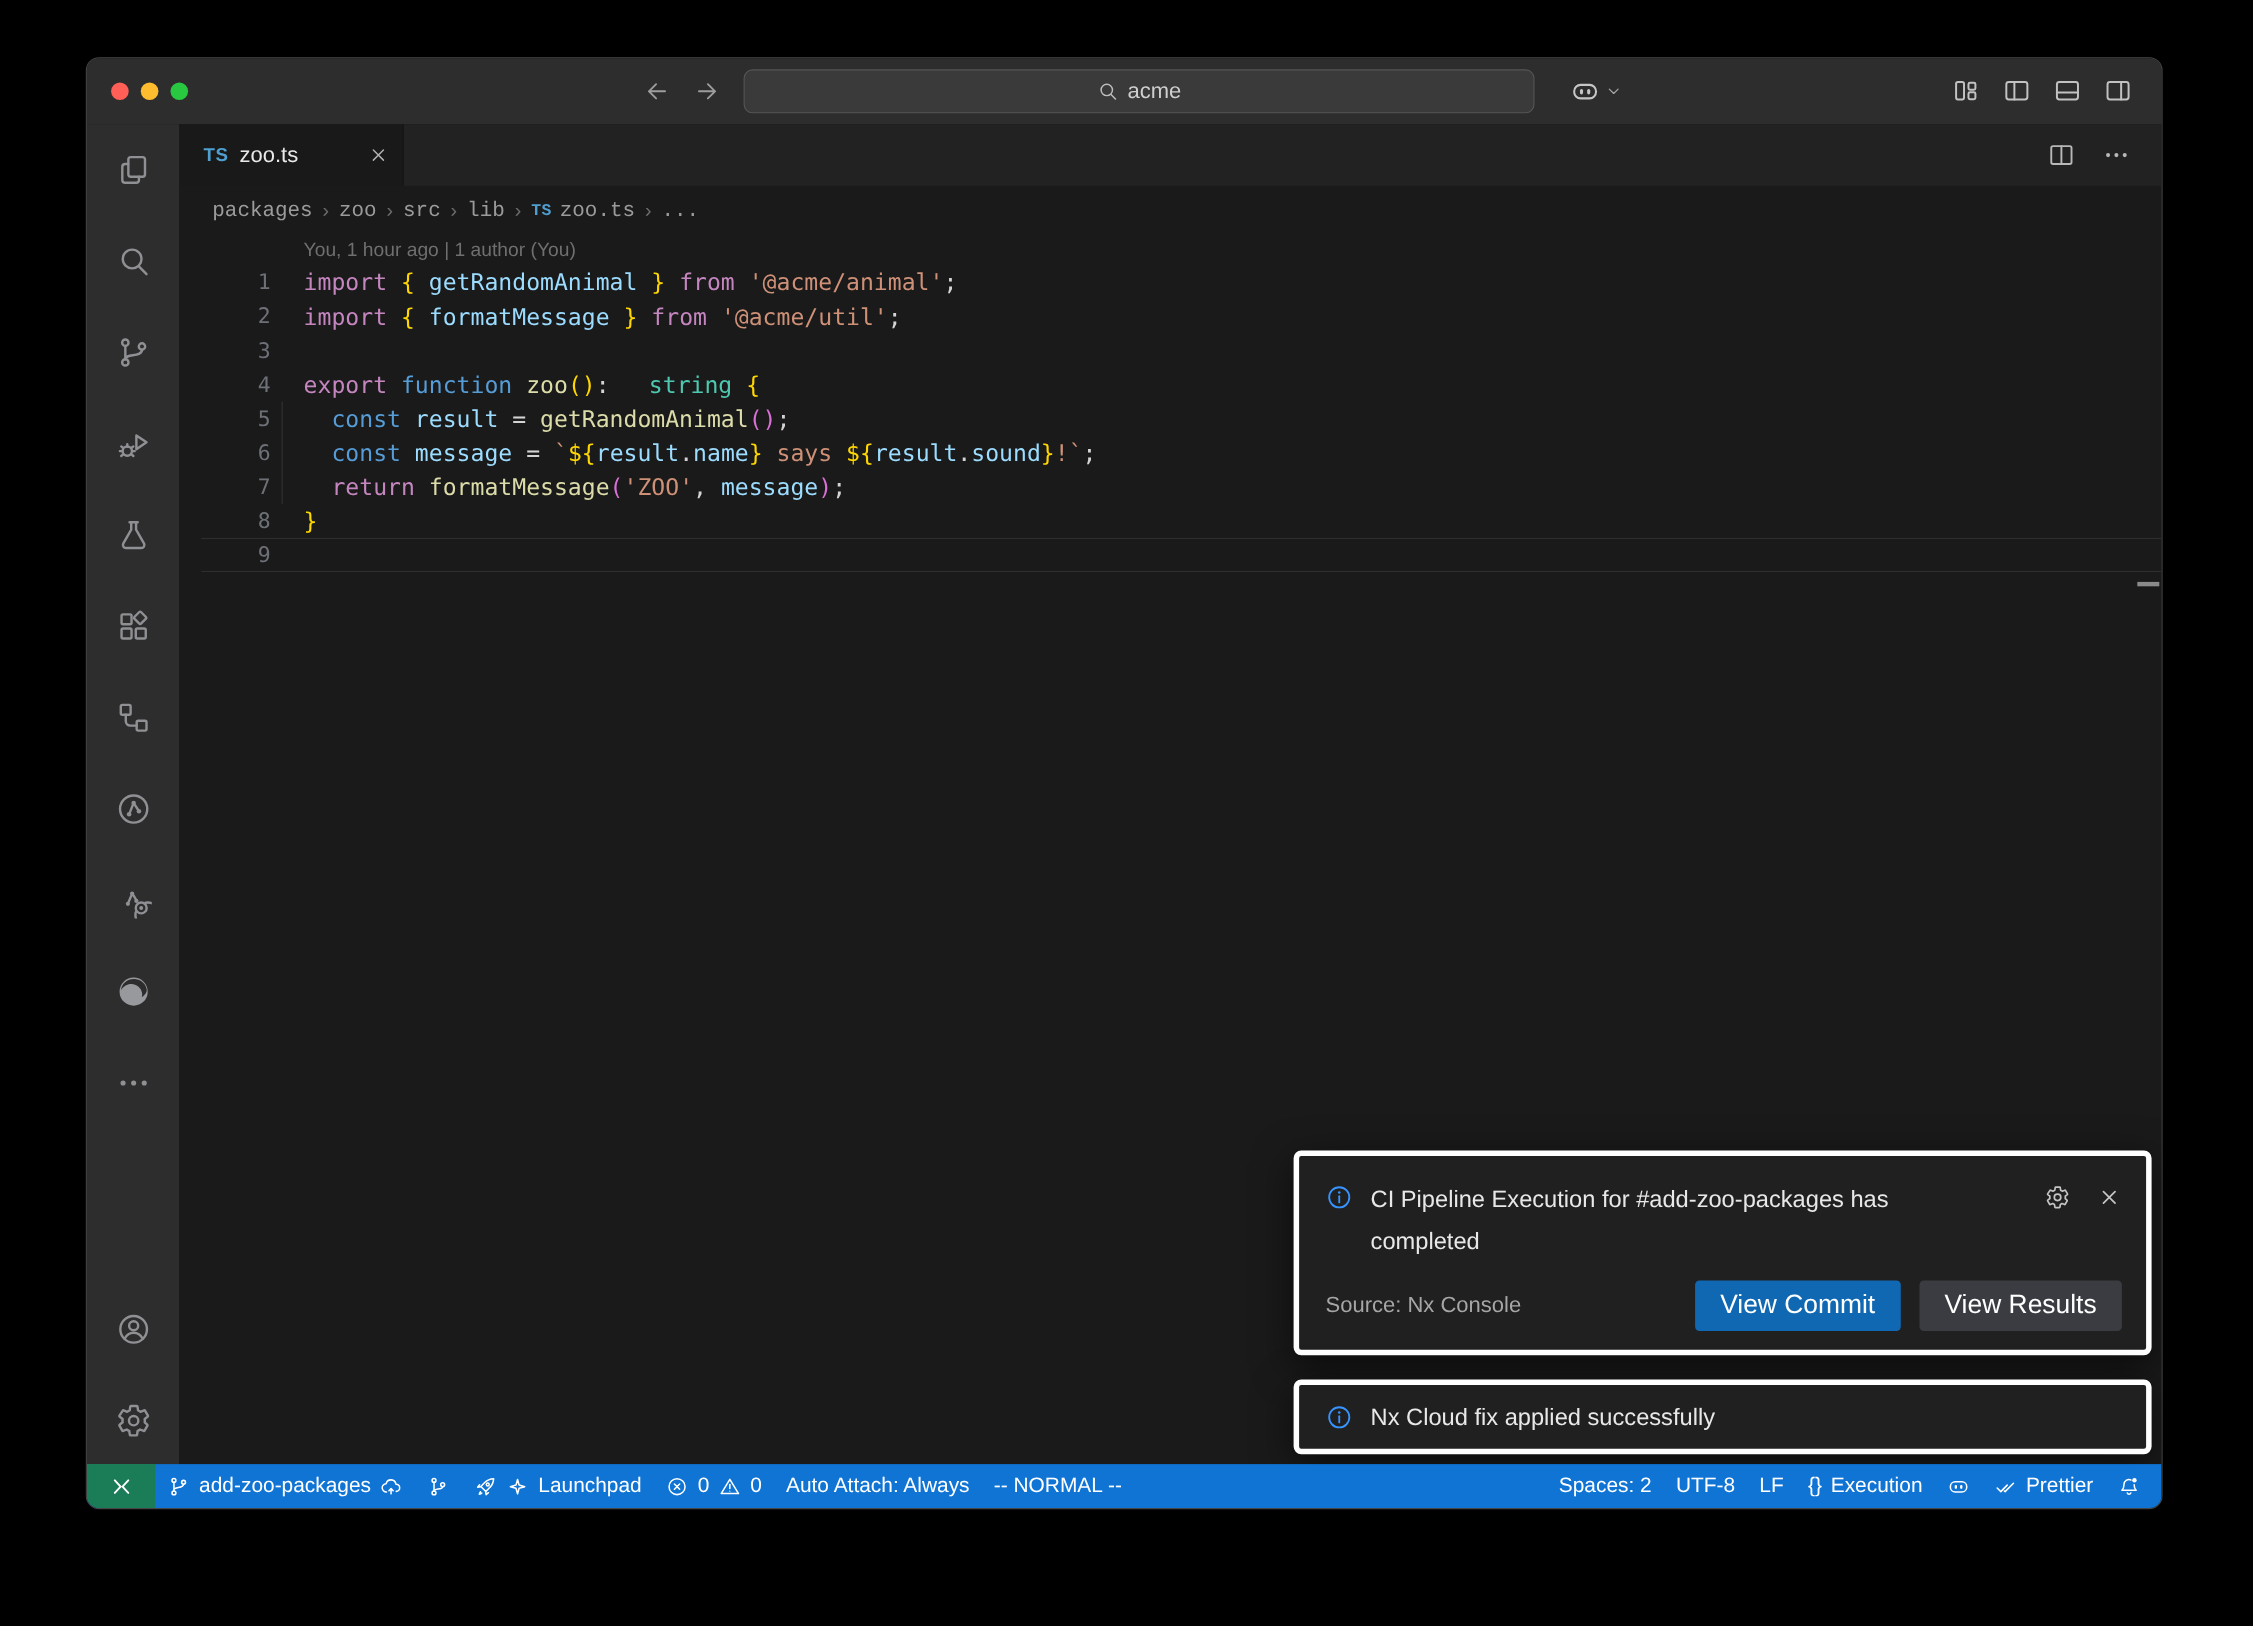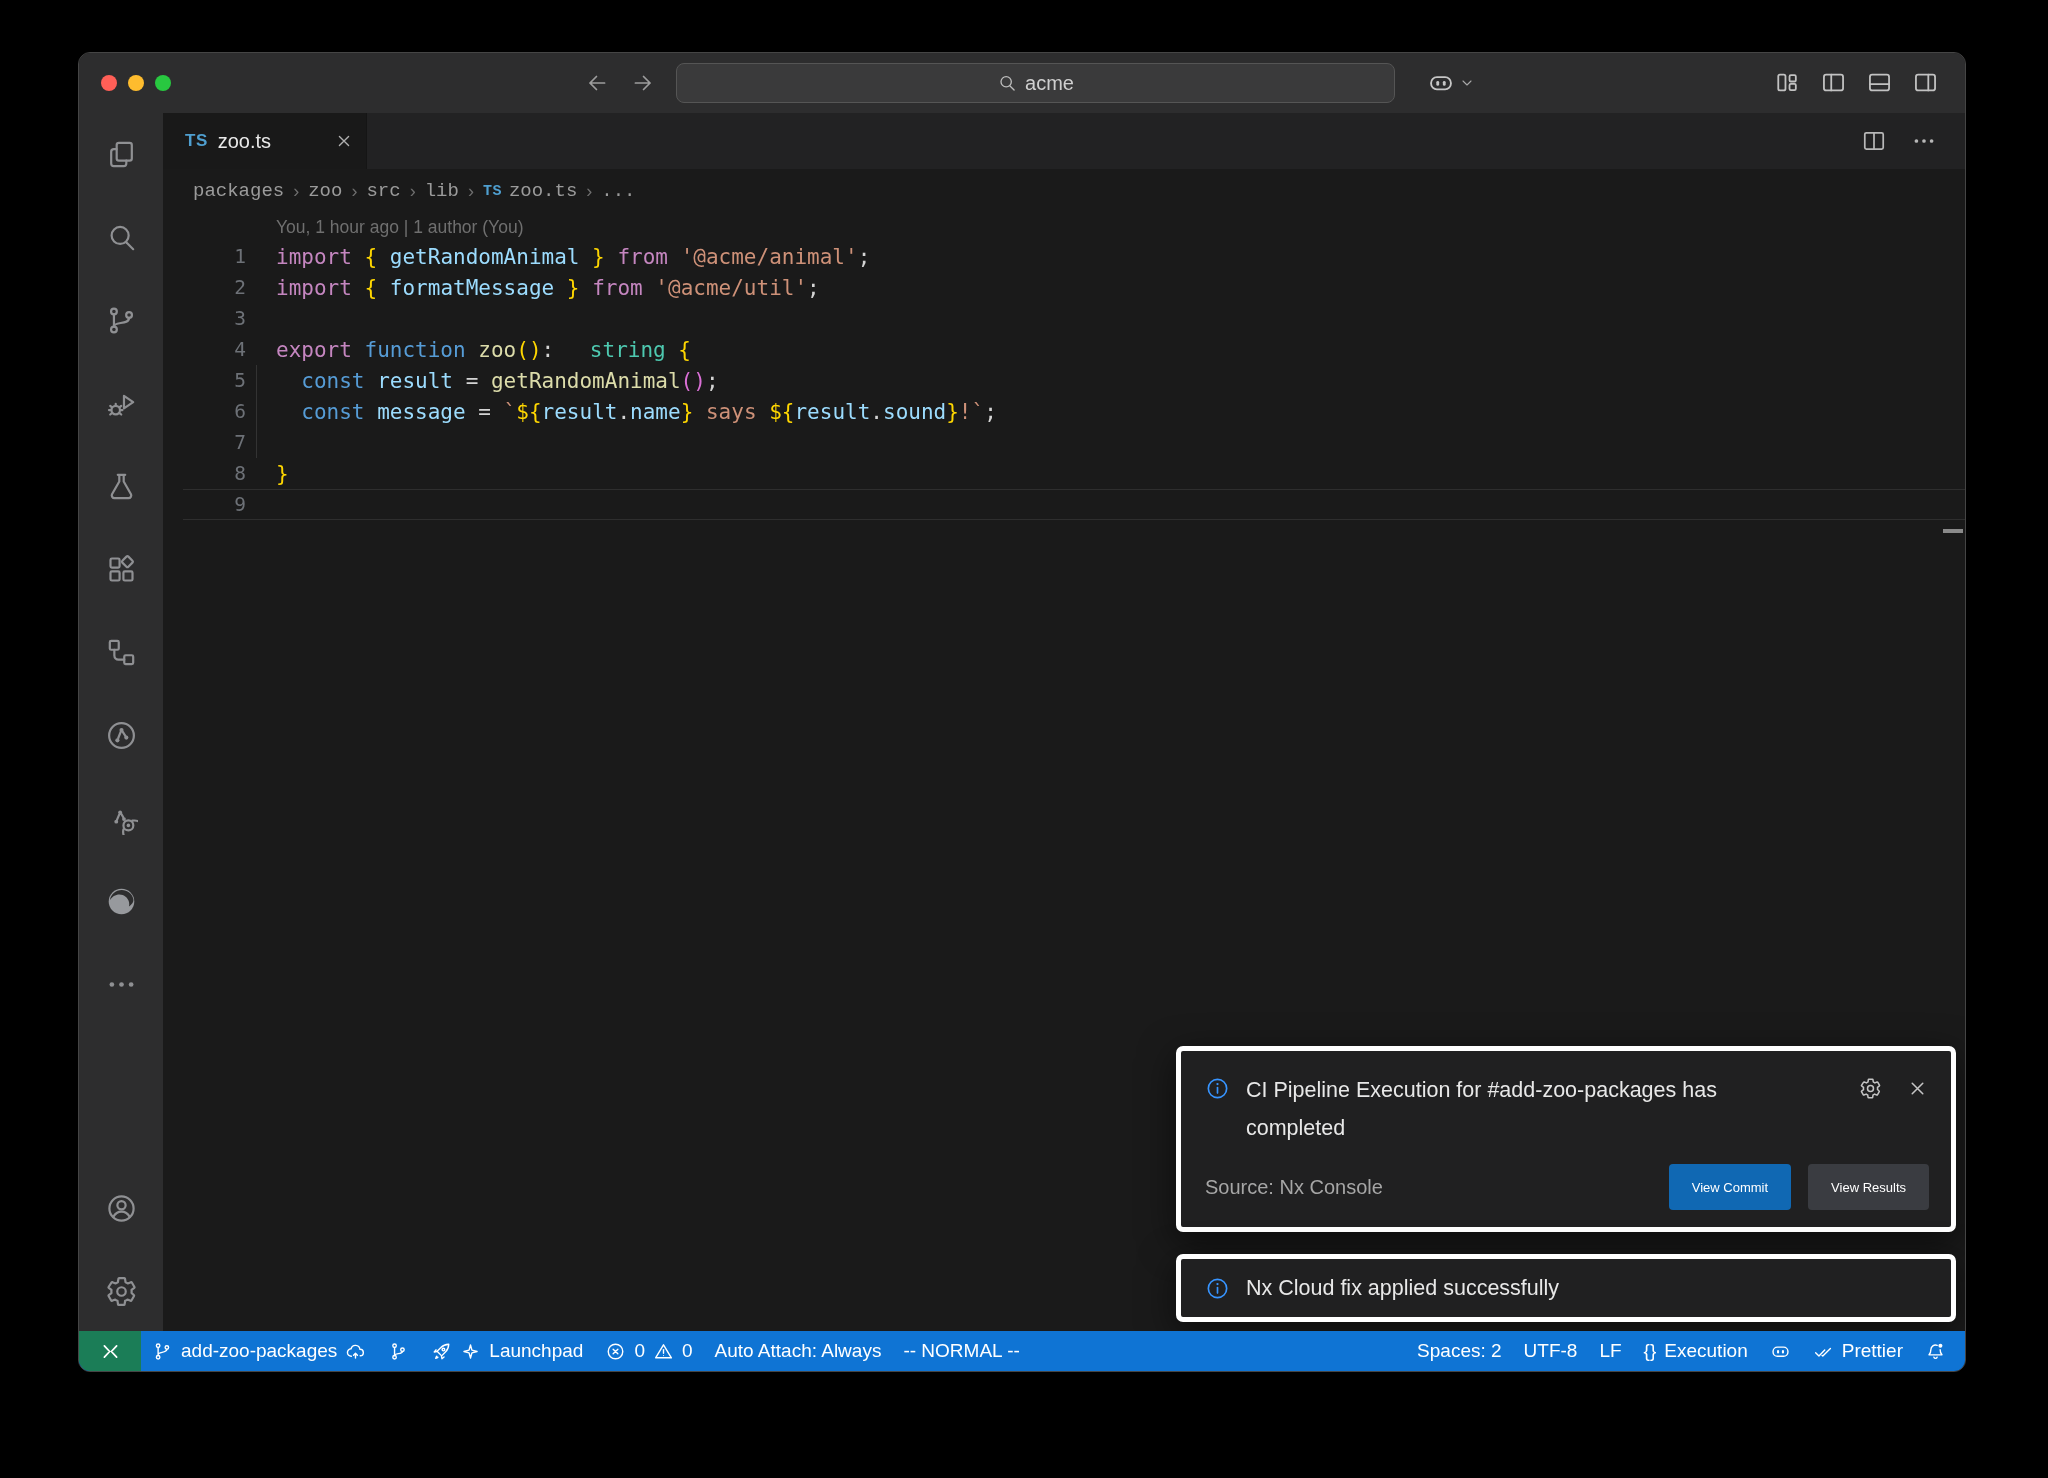--- a/index.html
+++ b/index.html
@@ -73,21 +73,21 @@
   .toast1 { top:993px; height:186px; }
   .toast2 { top:1201px; height:68px; display:flex; align-items:center; padding:0 24px; gap:16px; }
   .toast-head { display:flex; padding:20px 22px 0 24px; gap:16px; }
   .info-ic { width:25px; height:25px; color:#3794ff; flex:none; margin-top:5px; }
   .toast-title { font-size:21.5px; line-height:38px; width:570px; color:#e8e8e8; }
   .toast-tools { margin-left:auto; display:flex; gap:24px; color:#c5c5c5; }
   .toast-tools .ic { width:23px; height:23px; margin-top:6px; }
   .toast-foot { position:absolute; left:24px; right:22px; bottom:17px; display:flex; align-items:center; }
   .toast-source { color:#a6a6a6; font-size:20px; }
   .toast-btns { margin-left:auto; display:flex; gap:17px; }
-  .btn { height:46px; padding:0 23px; font-size:13px; display:flex; align-items:center; border-radius:4px; cursor:pointer; color:#fff; border:none; font-family:inherit; }
+  .btn { height:46px; padding:0 23px; font-size:24px; display:flex; align-items:center; border-radius:4px; cursor:pointer; color:#fff; border:none; font-family:inherit; }
   .btn.primary { background:#1068b3; }
   .btn.secondary { background:#3a3c41; }
   .toast2 .toast-title { width:auto; line-height:normal; }
   
   .statusbar {
     position:absolute; left:0; right:0; bottom:0; height:40px; background:#0f74d4;
     display:flex; align-items:stretch; color:#fff; font-size:19px; z-index:6;
   }
   .sb-item { display:flex; align-items:center; gap:8px; padding:0 11px; cursor:pointer; white-space:nowrap; }
   .sb-item .sb-ic { width:21px; height:21px; display:inline-flex; }
@@ -373,20 +373,21 @@
           <div class="line">
             <span class="ln">5</span>
             <span class="lc"><span class="tk-decl">  const </span><span class="tk-var">result</span><span class="tk-fg"> = </span><span class="tk-fn">getRandomAnimal</span><span class="tk-b2">()</span><span class="tk-fg">;</span></span>
           </div>
           <div class="line">
             <span class="ln">6</span>
             <span class="lc"><span class="tk-decl">  const </span><span class="tk-var">message</span><span class="tk-fg"> = </span><span class="tk-str">`</span><span class="tk-b1">${</span><span class="tk-var">result</span><span class="tk-fg">.</span><span class="tk-var">name</span><span class="tk-b1">}</span><span class="tk-str"> says </span><span class="tk-b1">${</span><span class="tk-var">result</span><span class="tk-fg">.</span><span class="tk-var">sound</span><span class="tk-b1">}</span><span class="tk-str">!`</span><span class="tk-fg">;</span></span>
           </div>
           <div class="line">
             <span class="ln">7</span>
+            <span class="lc"><span class="tk-kw">  return </span><span class="tk-fn">formatMessage</span><span class="tk-b2">(</span><span class="tk-str">'ZOO'</span><span class="tk-fg">, </span><span class="tk-var">message</span><span class="tk-b2">)</span><span class="tk-fg">;</span></span>
           </div>
           <div class="line">
             <span class="ln">8</span>
             <span class="lc"><span class="tk-b1">}</span></span>
           </div>
           <div class="line active">
             <span class="ln">9</span>
             <span class="lc"></span>
           </div>
         </div>

